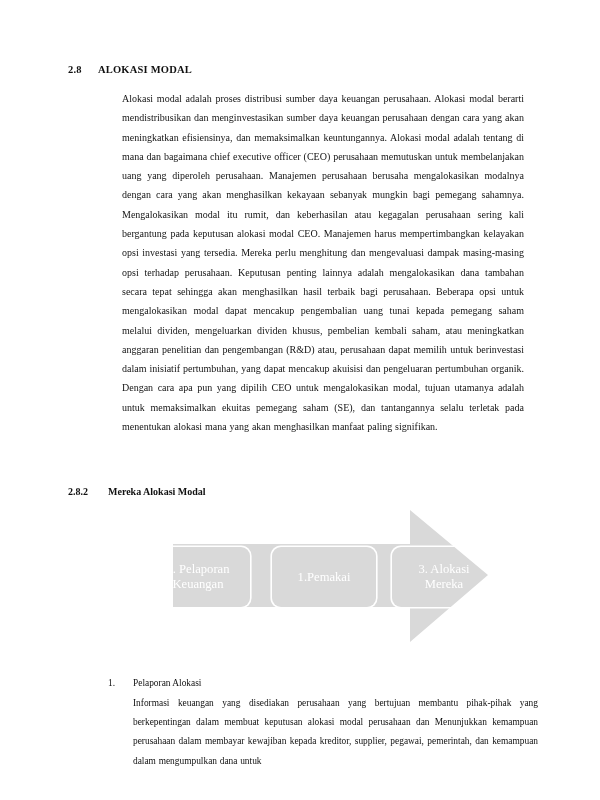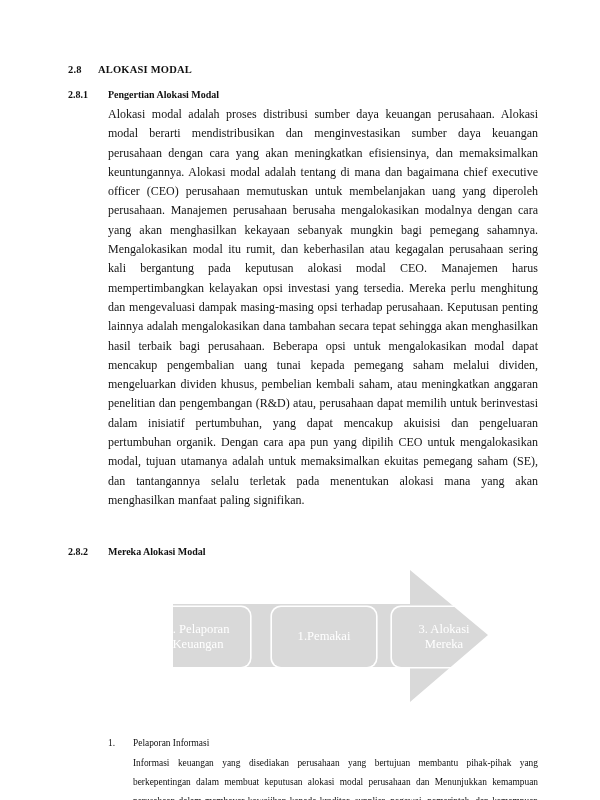--- a/index.html
+++ b/index.html
@@ -48,25 +48,25 @@
     font-size: 10px;
     font-weight: bold;
     margin: 0 0 5px 0;
     display: flex;
     align-items: baseline;
   }
   .h-sub .num { width: 40px; flex: 0 0 40px; }
 
   
   .para {
-    font-size: 12px;
+    font-size: 10px;
     line-height: 19.3px;
     text-align: justify;
     text-justify: inter-word;
-    margin: 0;
+    margin: 14px;
     padding-left: 40px;
     color: #141414;
     word-spacing: 0.4px;
   }
 
   .spacer-36 { height: 36px; }
   .spacer-20 { height: 20px; }
 
   
   .list-block {
@@ -124,24 +124,20 @@
 <body>
 
 <div class="page">
   <div class="content">
 
     <div class="h-section">
       <span class="num">2.8</span>
       <span>ALOKASI MODAL</span>
     </div>
 
-    <div class="h-sub">
-      <span class="num">2.8.1</span>
-      <span>Pengertian Alokasi Modal</span>
-    </div>
 
     <p class="para">Alokasi modal adalah proses distribusi sumber daya keuangan perusahaan. Alokasi modal berarti mendistribusikan dan menginvestasikan sumber daya keuangan perusahaan dengan cara yang akan meningkatkan efisiensinya, dan memaksimalkan keuntungannya. Alokasi modal adalah tentang di mana dan bagaimana chief executive officer (CEO) perusahaan memutuskan untuk membelanjakan uang yang diperoleh perusahaan. Manajemen perusahaan berusaha mengalokasikan modalnya dengan cara yang akan menghasilkan kekayaan sebanyak mungkin bagi pemegang sahamnya. Mengalokasikan modal itu rumit, dan keberhasilan atau kegagalan perusahaan sering kali bergantung pada keputusan alokasi modal CEO. Manajemen harus mempertimbangkan kelayakan opsi investasi yang tersedia. Mereka perlu menghitung dan mengevaluasi dampak masing-masing opsi terhadap perusahaan. Keputusan penting lainnya adalah mengalokasikan dana tambahan secara tepat sehingga akan menghasilkan hasil terbaik bagi perusahaan. Beberapa opsi untuk mengalokasikan modal dapat mencakup pengembalian uang tunai kepada pemegang saham melalui dividen, mengeluarkan dividen khusus, pembelian kembali saham, atau meningkatkan anggaran penelitian dan pengembangan (R&amp;D) atau, perusahaan dapat memilih untuk berinvestasi dalam inisiatif pertumbuhan, yang dapat mencakup akuisisi dan pengeluaran pertumbuhan organik. Dengan cara apa pun yang dipilih CEO untuk mengalokasikan modal, tujuan utamanya adalah untuk memaksimalkan ekuitas pemegang saham (SE), dan tantangannya  selalu terletak pada menentukan alokasi mana yang akan menghasilkan manfaat paling signifikan.</p>
 
     <div class="spacer-36"></div>
 
     <div class="h-sub">
       <span class="num">2.8.2</span>
       <span>Mereka Alokasi Modal</span>
     </div>
 
@@ -171,20 +167,20 @@
         </div>
       </div>
     </div>
 
     <div class="spacer-20"></div>
 
     <div class="list-block">
       <div class="list-item">
         <span class="marker">1.</span>
         <span class="li-body">
-          <span class="li-title">Pelaporan Informasi</span>
+          <span class="li-title">Pelaporan Alokasi</span>
           <span class="li-para">Informasi keuangan yang disediakan perusahaan yang bertujuan membantu pihak-pihak yang berkepentingan dalam membuat keputusan alokasi modal perusahaan dan Menunjukkan kemampuan perusahaan dalam membayar kewajiban kepada kreditor, supplier, pegawai, pemerintah, dan kemampuan dalam mengumpulkan dana untuk</span>
         </span>
       </div>
     </div>
 
   </div>
 </div>
 
 </body></html>

